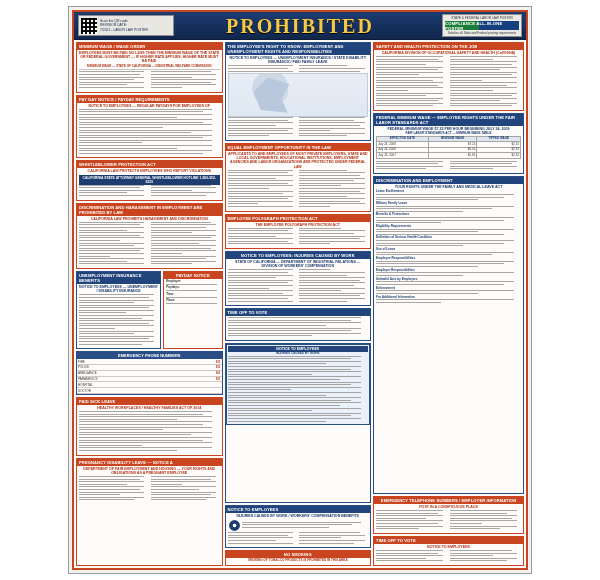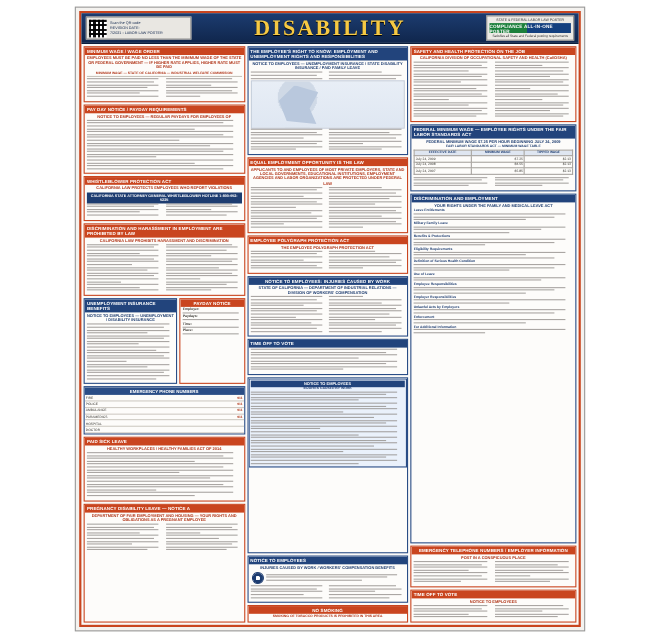--- a/index.html
+++ b/index.html
@@ -298,21 +298,21 @@
 <body>
 
 <div id="page">
   <div class="page-shadow-left"></div>
   <div class="page-shadow-right"></div>
 
   <div class="poster">
     <div class="poster-inner">
 
       <div class="header">
-        <div class="header-title">DISABILITY</div>
+        <div class="header-title">PROHIBITED</div>
         <div class="header-badge-left">
           <div class="qr"></div>
           <div class="badge-text">
             <div>Scan the QR code</div>
             <div>REVISION DATE:</div>
             <div>7/2021 - LABOR LAW POSTER</div>
           </div>
         </div>
         <div class="header-badge-right">
           <div class="hbr-line1">STATE &amp; FEDERAL LABOR LAW POSTER</div>

